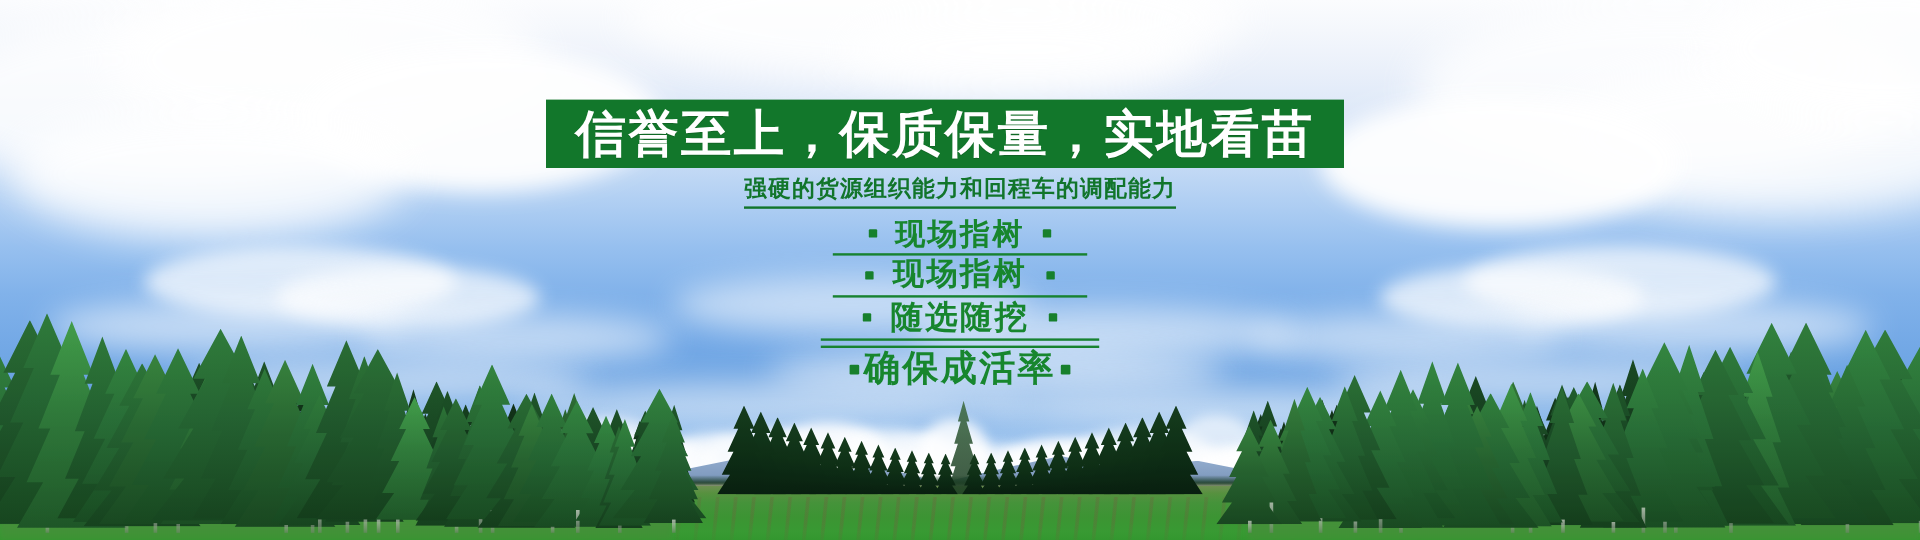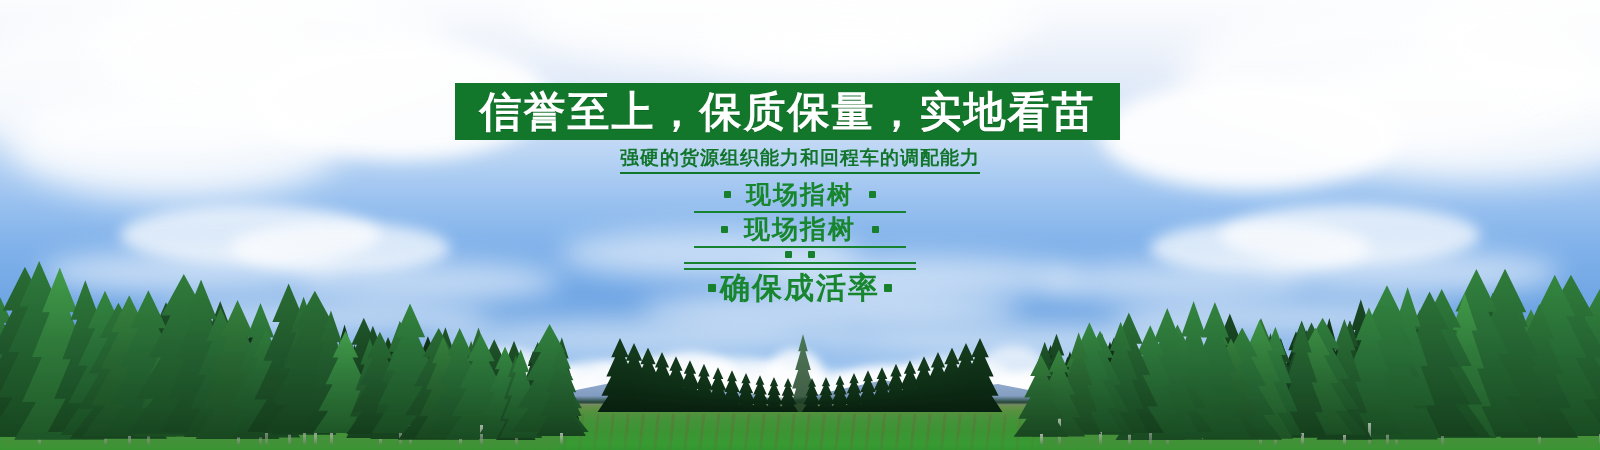--- a/index.html
+++ b/index.html
@@ -776,20 +776,21 @@
 
     <div class="brow r2">
       <span class="dot"></span>
       <span class="btext">现场指树</span>
       <span class="dot"></span>
     </div>
     <div class="sep"></div>
 
     <div class="brow r3">
       <span class="dot"></span>
+      <span class="btext">随选随挖</span>
       <span class="dot"></span>
     </div>
     <div class="sep s4"></div>
 
     <div class="sep s4"></div>
 
     <div class="brow r5">
       <span class="dot"></span>
       <span class="btext">确保成活率</span>
       <span class="dot"></span>

